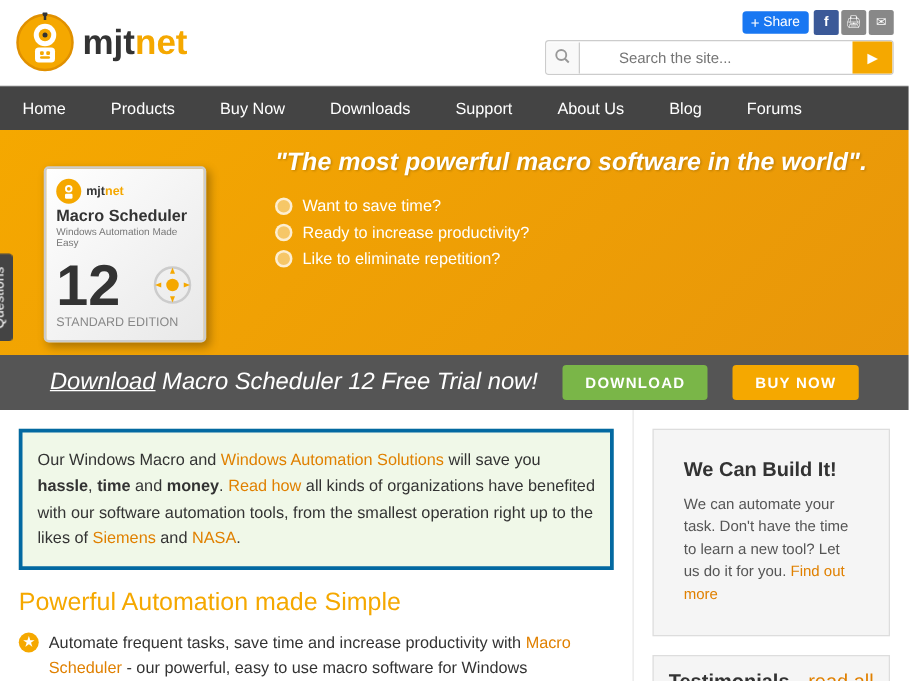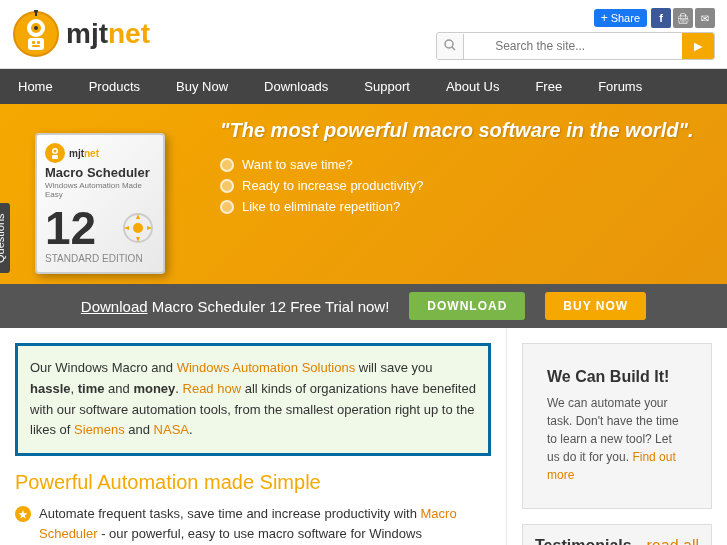--- a/index.html
+++ b/index.html
@@ -123,21 +123,21 @@
   </div>
 </div>
 
 <nav id="nav">
   <div class="nav-item">Home</div>
   <div class="nav-item">Products</div>
   <div class="nav-item">Buy Now</div>
   <div class="nav-item">Downloads</div>
   <div class="nav-item">Support</div>
   <div class="nav-item">About Us</div>
-  <div class="nav-item">Free</div>
+  <div class="nav-item">Blog</div>
   <div class="nav-item">Forums</div>
 </nav>
 
 <div id="hero">
 
   <div id="hero-product">
     <div id="product-box">
       <div style="display:flex;align-items:center;gap:4px;margin-bottom:2px;">
         <div style="width:20px;height:20px;background:#f5a800;border-radius:50%;display:flex;align-items:center;justify-content:center;">
           <svg width="14" height="14" viewBox="0 0 14 14">
@@ -178,21 +178,21 @@
       <span>Ready to increase productivity?</span>
     </div>
     <div class="hero-bullet">
       <div class="bullet-circle"></div>
       <span>Like to eliminate repetition?</span>
     </div>
   </div>
 </div>
 
 <div id="download-bar">
-  <span style="color:#ccc;font-size:15px;">
+  <span style="color:#ccc;font-size:19px;font-style:italic;">
     <a href="#" style="color:#fff;text-decoration:underline;">Download</a>
     <span style="color:#fff;"> Macro Scheduler 12 Free Trial now!</span>
   </span>
   <button id="dl-btn">DOWNLOAD</button>
   <button id="buynow-btn">BUY NOW</button>
 </div>
 
 <div id="main">
 
   <div id="main-left">

